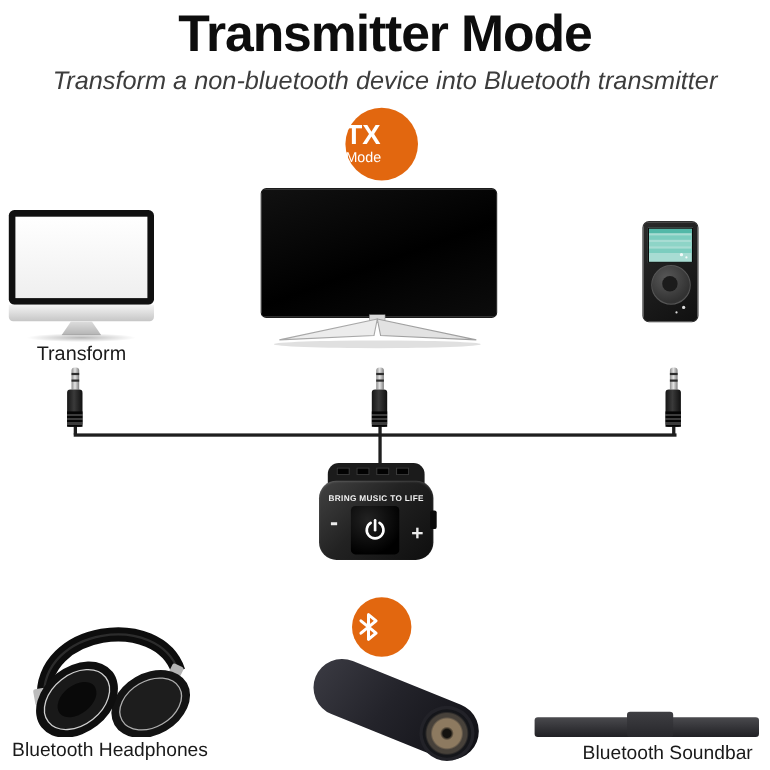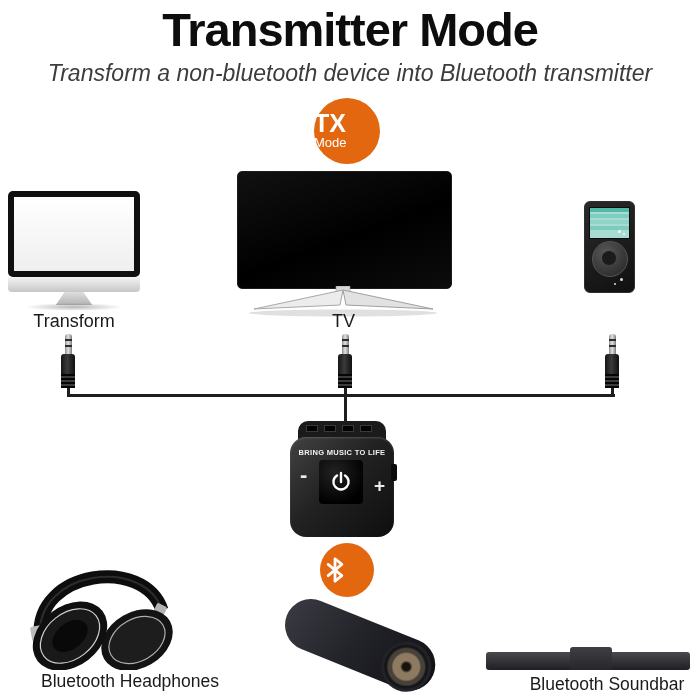--- a/index.html
+++ b/index.html
@@ -62,21 +62,21 @@
   .jack-body{position:absolute;left:0;top:20px;width:14px;height:34px;border-radius:3px;
              background:linear-gradient(90deg,#161616,#3a3a3a 45%,#101010);}
   .jack-ribs{position:absolute;left:0;top:40px;width:14px;height:14px;
              background:repeating-linear-gradient(180deg,#050505 0 2px,#3c3c3c 2px 4px);}
   .cable-v{width:3px;background:#1e1e1e;}
   .cable-h{left:67px;top:394px;width:548px;height:3px;background:#1e1e1e;}
 
   
   .bt-top{left:298px;top:421px;width:88px;height:20px;border-radius:10px 10px 0 0;background:#1b1b1b;}
   .bt-slot{position:absolute;top:4px;width:10px;height:5px;background:#020202;border:1px solid #3a3a3a;}
-  .bt-body{left:290px;top:437px;width:104px;height:100px;border-radius:16px;
+  .bt-body{left:290px;top:437px;width:104px;height:72px;border-radius:16px;
            background:linear-gradient(135deg,#424242 0%,#222 45%,#0e0e0e 100%);
            box-shadow:inset 0 1px 2px rgba(255,255,255,.18);}
   .bt-brand{position:absolute;left:0;top:11px;width:100%;text-align:center;color:#f2f2f2;
             font-size:7.5px;font-weight:700;letter-spacing:.3px;white-space:nowrap;}
   .bt-screen{position:absolute;left:29px;top:23px;width:44px;height:44px;border-radius:4px;
              background:radial-gradient(circle at 35% 28%,#222,#000 75%);
              display:flex;align-items:center;justify-content:center;}
   .bt-minus{position:absolute;left:10px;top:27px;font-size:22px;font-weight:700;color:#ececec;line-height:1;}
   .bt-plus{position:absolute;right:9px;top:39px;font-size:19px;font-weight:700;color:#ececec;line-height:1;}
   .bt-knob{left:391px;top:464px;width:6px;height:17px;border-radius:2px;background:#0a0a0a;}
@@ -115,21 +115,20 @@
   <div class="abs comp-base"></div>
   <div class="abs devlabel" style="left:8px;top:311px;width:132px;">Transform</div>
 
   <div class="abs tv-panel"></div>
   <svg class="abs tv-stand-svg" width="207" height="32" viewBox="0 0 207 32">
     <rect x="96" y="0" width="14" height="7" fill="#d8d8d8" stroke="#9a9a9a" stroke-width="0.6"></rect>
     <path d="M103 4 L14 23 L100 19 Z" fill="#ececec" stroke="#a8a8a8" stroke-width="1"></path>
     <path d="M103 4 L193 23 L106 19 Z" fill="#e2e2e2" stroke="#a0a0a0" stroke-width="1"></path>
     <ellipse cx="103" cy="27" rx="94" ry="3.5" fill="#000" opacity="0.12"></ellipse>
   </svg>
-  <div class="abs devlabel" style="left:237px;top:311px;width:213px;">TV</div>
 
   <div class="abs mp3-body"></div>
   <div class="abs mp3-screen">
     <div class="mp3-row" style="top:0;background:#52b8a8;"></div>
     <div class="mp3-row" style="top:6px;background:#7ccdbf;"></div>
     <div class="mp3-row" style="top:12px;background:#8ed4c7;"></div>
     <div class="mp3-row" style="top:18px;background:#7ccdbf;"></div>
     <div class="sparkle" style="left:28px;top:22px;width:3px;height:3px;"></div>
     <div class="sparkle" style="left:33px;top:25px;width:2px;height:2px;"></div>
   </div>
@@ -198,21 +197,21 @@
     <g transform="rotate(-30 127 84)">
       <ellipse cx="127" cy="84" rx="38" ry="28" fill="#131313"></ellipse>
       <ellipse cx="127" cy="84" rx="30" ry="21" fill="#1d1d1d" stroke="#aeaeae" stroke-width="1.2"></ellipse>
     </g>
     <g transform="rotate(-38 60 80)">
       <ellipse cx="60" cy="80" rx="41" ry="30" fill="#0f0f0f"></ellipse>
       <ellipse cx="60" cy="80" rx="33" ry="23" fill="#191919" stroke="#cfcfcf" stroke-width="1.2"></ellipse>
       <ellipse cx="60" cy="80" rx="20" ry="13" fill="#090909"></ellipse>
     </g>
   </svg>
-  <div class="abs outlabel" style="left:0px;top:671px;width:200px;padding-left:30px;">Bluetooth Headphones</div>
+  <div class="abs outlabel" style="left:0px;top:671px;width:200px;">Bluetooth Headphones</div>
 
   <div class="abs spk-body">
     <div class="spk-driver"></div>
   </div>
 
   <div class="abs sb-bar"></div>
   <div class="abs sb-tab"></div>
   <div class="abs outlabel" style="left:512px;top:674px;width:190px;">Bluetooth Soundbar</div>
 
 </div>

